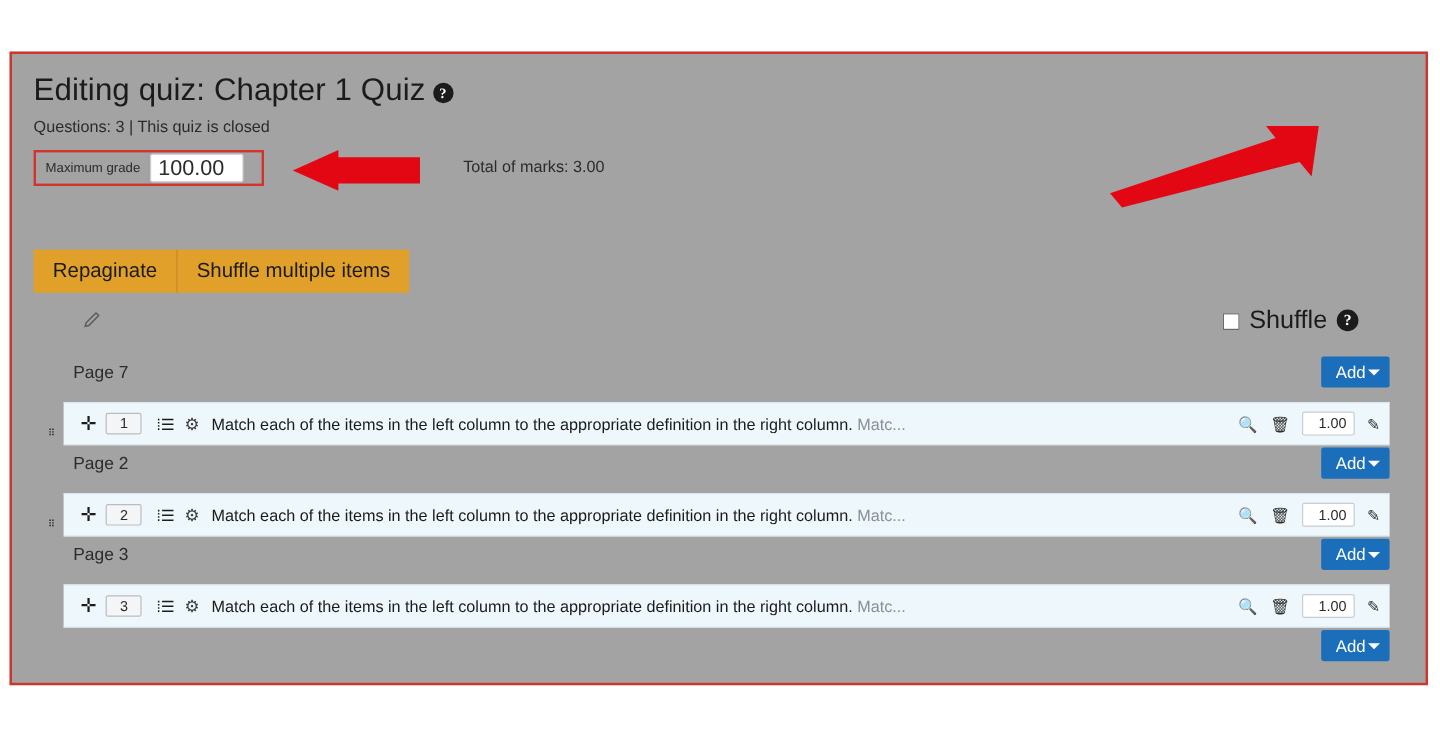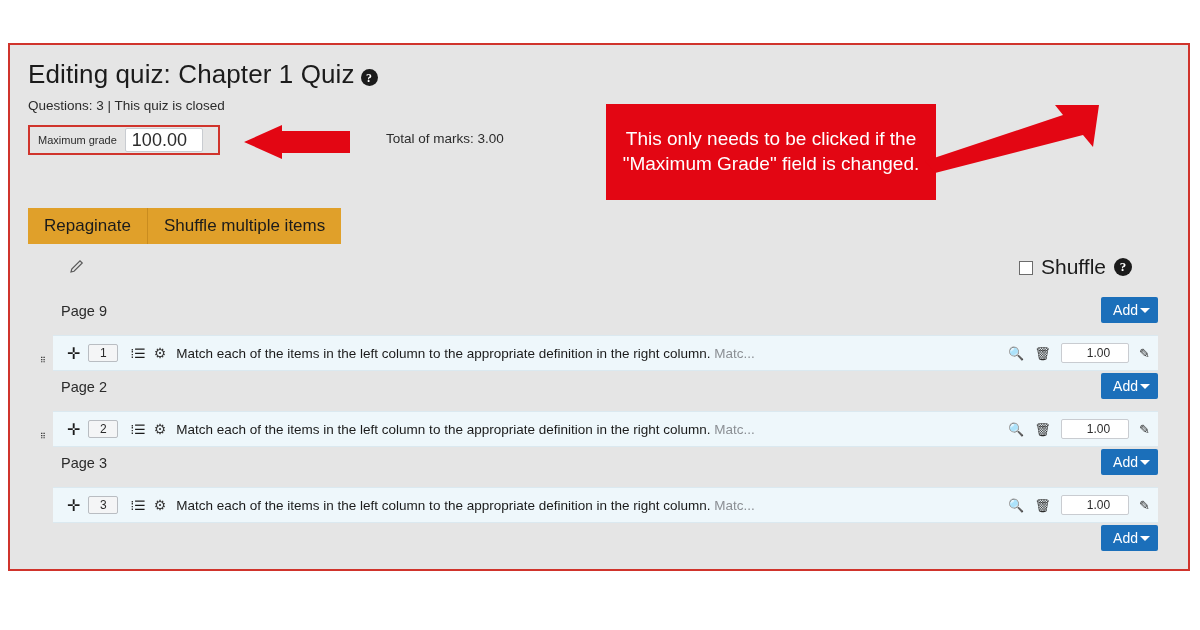--- a/index.html
+++ b/index.html
@@ -17,21 +17,21 @@
 
   
   .screen-frame {
     position: absolute;
     left: 8px;
     top: 43px;
     width: 1182px;
     height: 528px;
     border: 2px solid #d0342c;
     box-sizing: border-box;
-    background: #e5e5e5;
+    background: #a3a3a3;
   }
 
   .inner {
     position: absolute;
     left: 0; top: 0; right: 0; bottom: 0;
     padding: 14px 18px;
     box-sizing: border-box;
   }
 
   
@@ -336,21 +336,21 @@
   .q-icon {
     color: #2b2b2b;
     font-size: 13px;
     cursor: pointer;
   }
   .q-mark {
     border: 1px solid #c9ccd1;
     background: #ffffff;
     font-size: 12px;
     color: #2b2b2b;
-    padding: 2px 18px;
+    padding: 2px 6px;
     min-width: 30px;
     text-align: right;
     border-radius: 2px;
   }
   .badge-small {
     position: absolute;
     left: 12px;
     top: 22px;
     font-size: 8px;
     color: #1b1b1b;
@@ -383,21 +383,20 @@
       </div>
 
       <svg class="arrow-left" viewBox="0 0 110 34">
         <polygon points="108,6 40,6 40,0 2,17 40,34 40,28 108,28" fill="#e30613"></polygon>
       </svg>
 
       <span class="total-marks">Total of marks: 3.00</span>
     </div>
 
 
-    <div class="callout">This only needs to be clicked if the "Maximum Grade" field is changed.</div>
     <svg class="callout-arrow" viewBox="0 0 176 72">
       <polygon points="0,58 138,12 130,2 174,2 168,44 158,32 10,70" fill="#e30613"></polygon>
     </svg>
 
     <div class="toolbar">
       <button class="tb-btn">Repaginate</button>
       <button class="tb-btn">Shuffle multiple items</button>
     </div>
 
     <div class="subbar">
@@ -409,21 +408,21 @@
       <div class="shuffle-wrap">
         <span class="checkbox"></span>
         <span>Shuffle</span>
         <span class="shuffle-help">?</span>
       </div>
     </div>
 
     <div class="qlist">
 
       <div class="page-row">
-        <span class="page-label">Page 9</span>
+        <span class="page-label">Page 7</span>
         <button class="add-btn">
           <span>Add</span>
           <span class="caret-down"></span>
         </button>
       </div>
       <div class="qrow-wrap">
         <span class="badge-small">⠿</span>
         <div class="q-row">
           <span class="q-move">✛</span>
           <span class="q-num">1</span>

